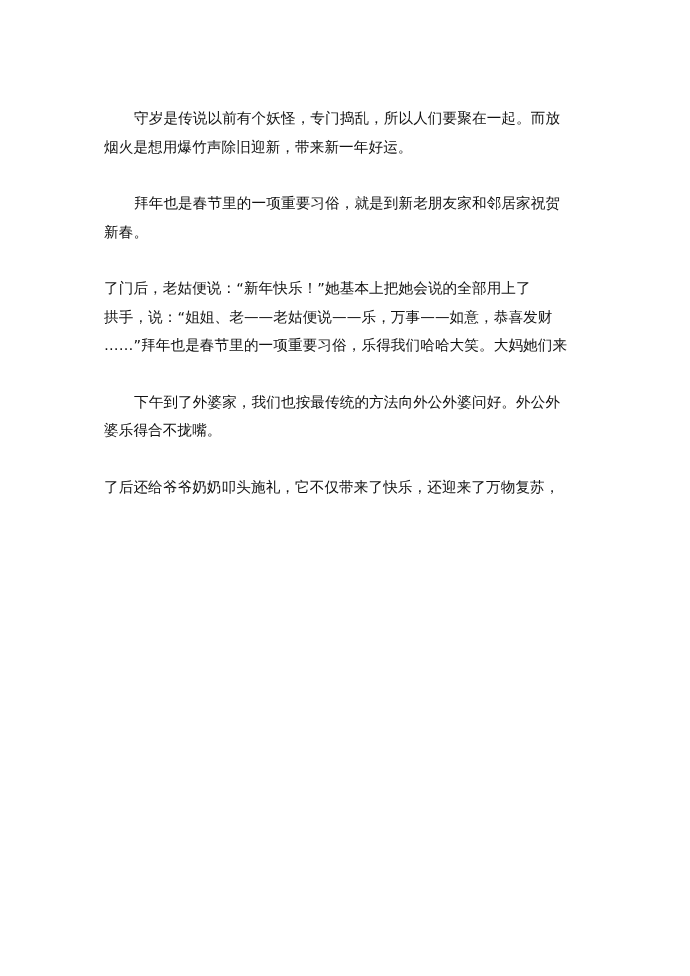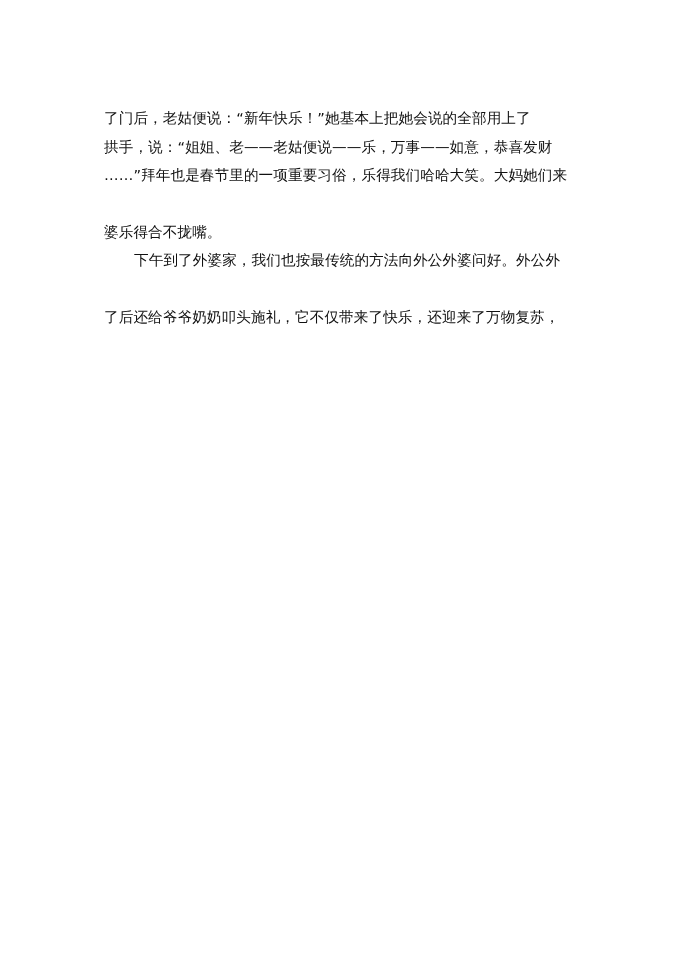--- a/index.html
+++ b/index.html
@@ -37,30 +37,38 @@
     }
     .line.first {
       padding-left: 30px;
     }
   </style>
 </head>
 <body>
 
 <div class="page">
 
+  <p class="para" style="text-indent:0">
+    <span class="line first">守岁是传说以前有个妖怪，专门捣乱，所以人们要聚在一起。而放</span>
+    <span class="line">烟火是想用爆竹声除旧迎新，带来新一年好运。</span>
+  </p>
 
+  <p class="para" style="text-indent:0">
+    <span class="line first">拜年也是春节里的一项重要习俗，就是到新老朋友家和邻居家祝贺</span>
+    <span class="line">新春。</span>
+  </p>
 
   <p class="para" style="text-indent:0">
     <span class="line">了门后，老姑便说：“新年快乐！”她基本上把她会说的全部用上了</span>
     <span class="line">拱手，说：“姐姐、老——老姑便说——乐，万事——如意，恭喜发财</span>
     <span class="line">……”拜年也是春节里的一项重要习俗，乐得我们哈哈大笑。大妈她们来</span>
   </p>
 
   <p class="para" style="text-indent:0">
+    <span class="line first">下午到了外婆家，我们也按最传统的方法向外公外婆问好。外公外</span>
     <span class="line">婆乐得合不拢嘴。</span>
-    <span class="line first">下午到了外婆家，我们也按最传统的方法向外公外婆问好。外公外</span>
   </p>
 
   <p class="para" style="text-indent:0">
     <span class="line">了后还给爷爷奶奶叩头施礼，它不仅带来了快乐，还迎来了万物复苏，</span>
   </p>
 
 </div>
 
 </body></html>

